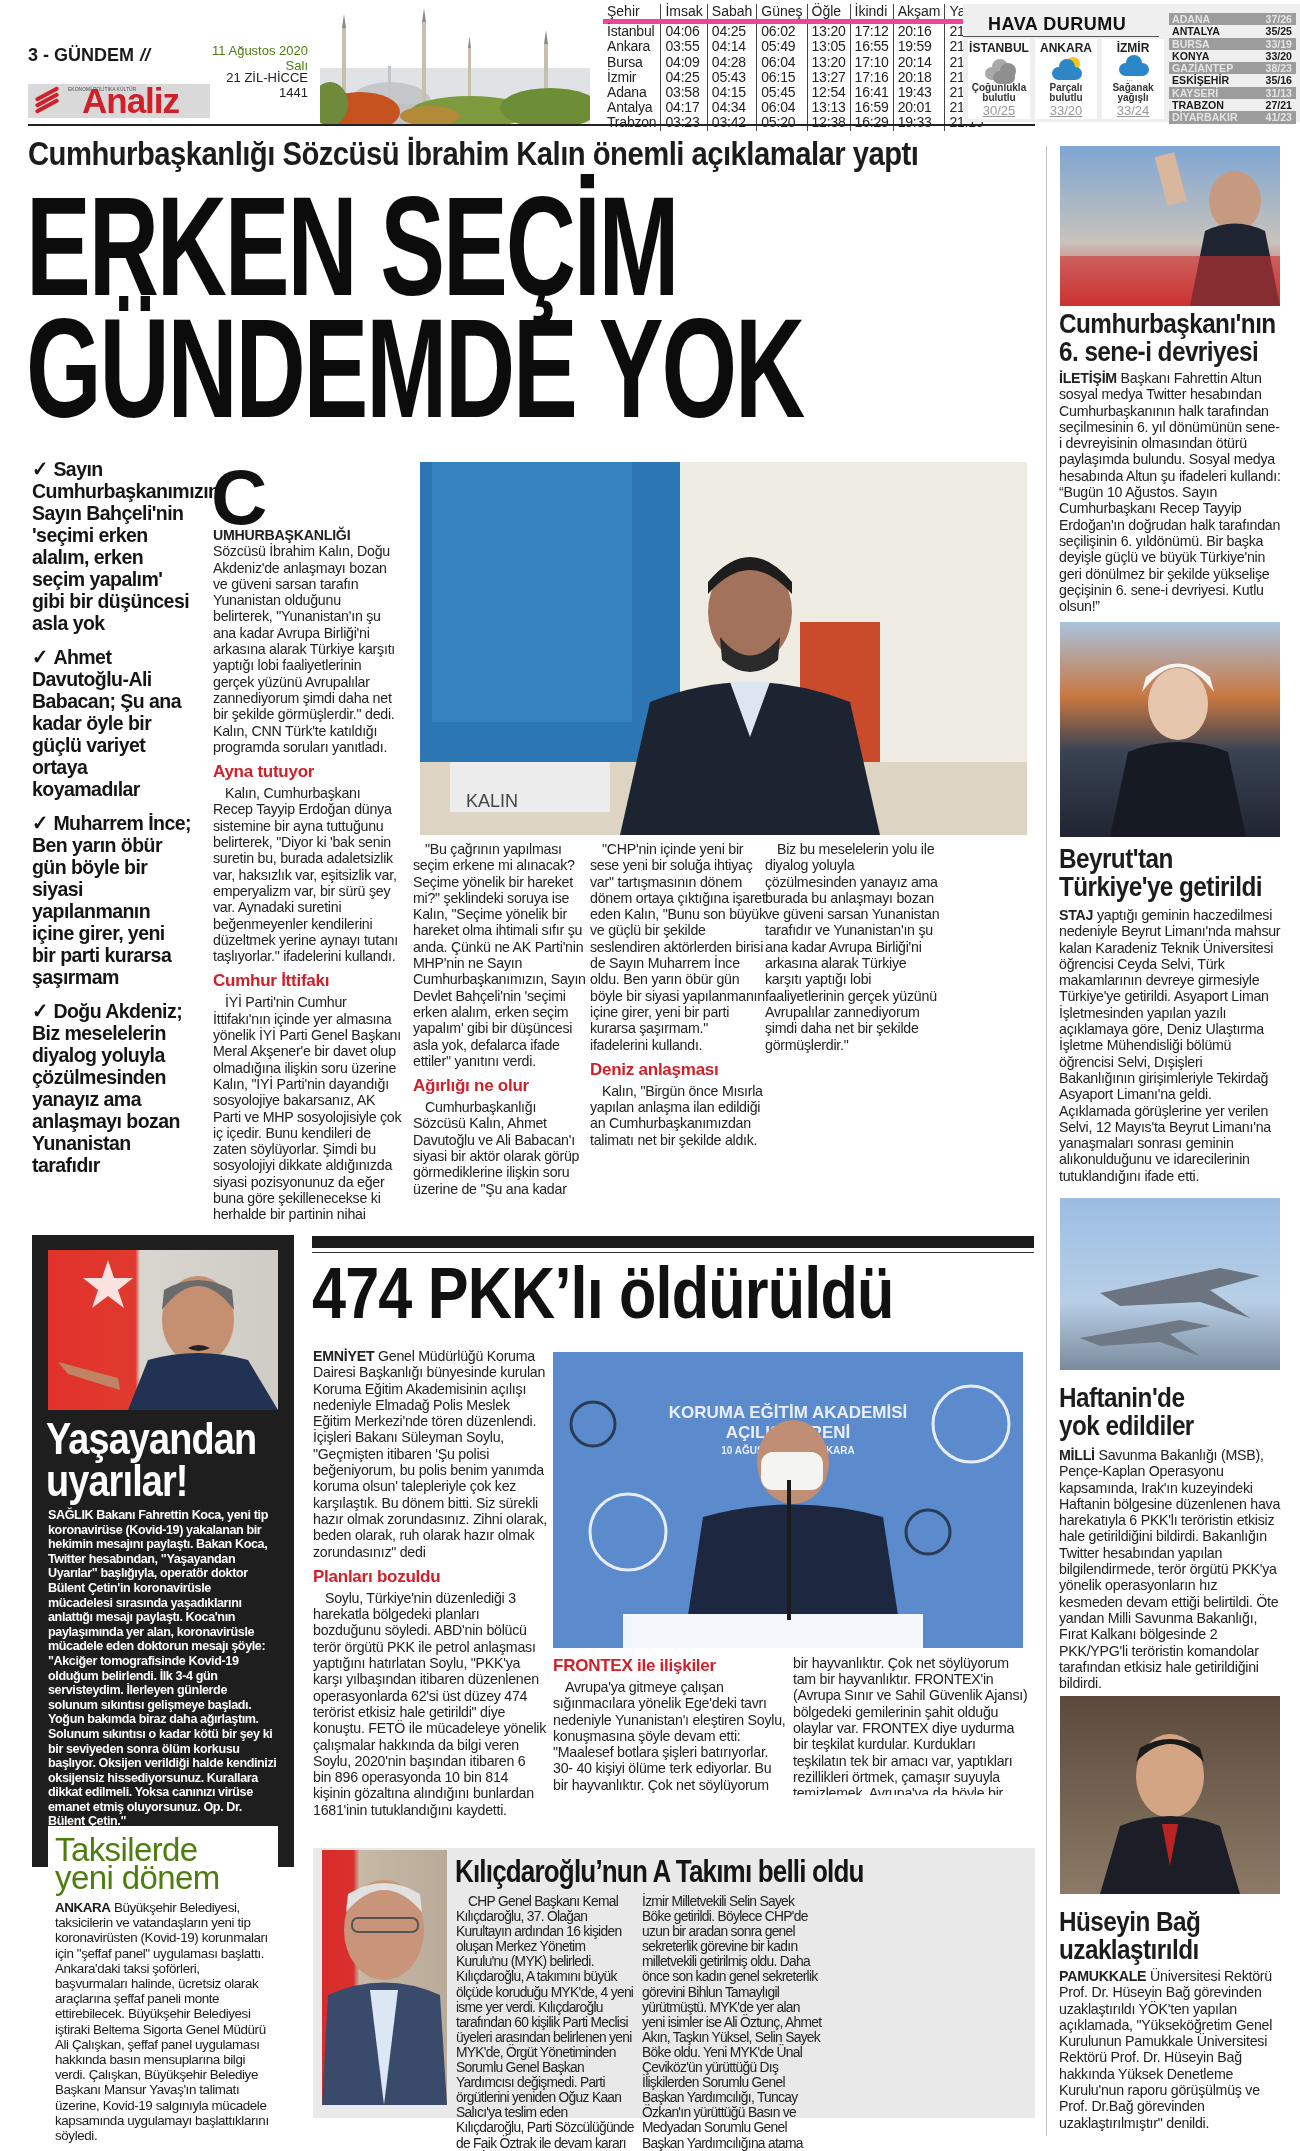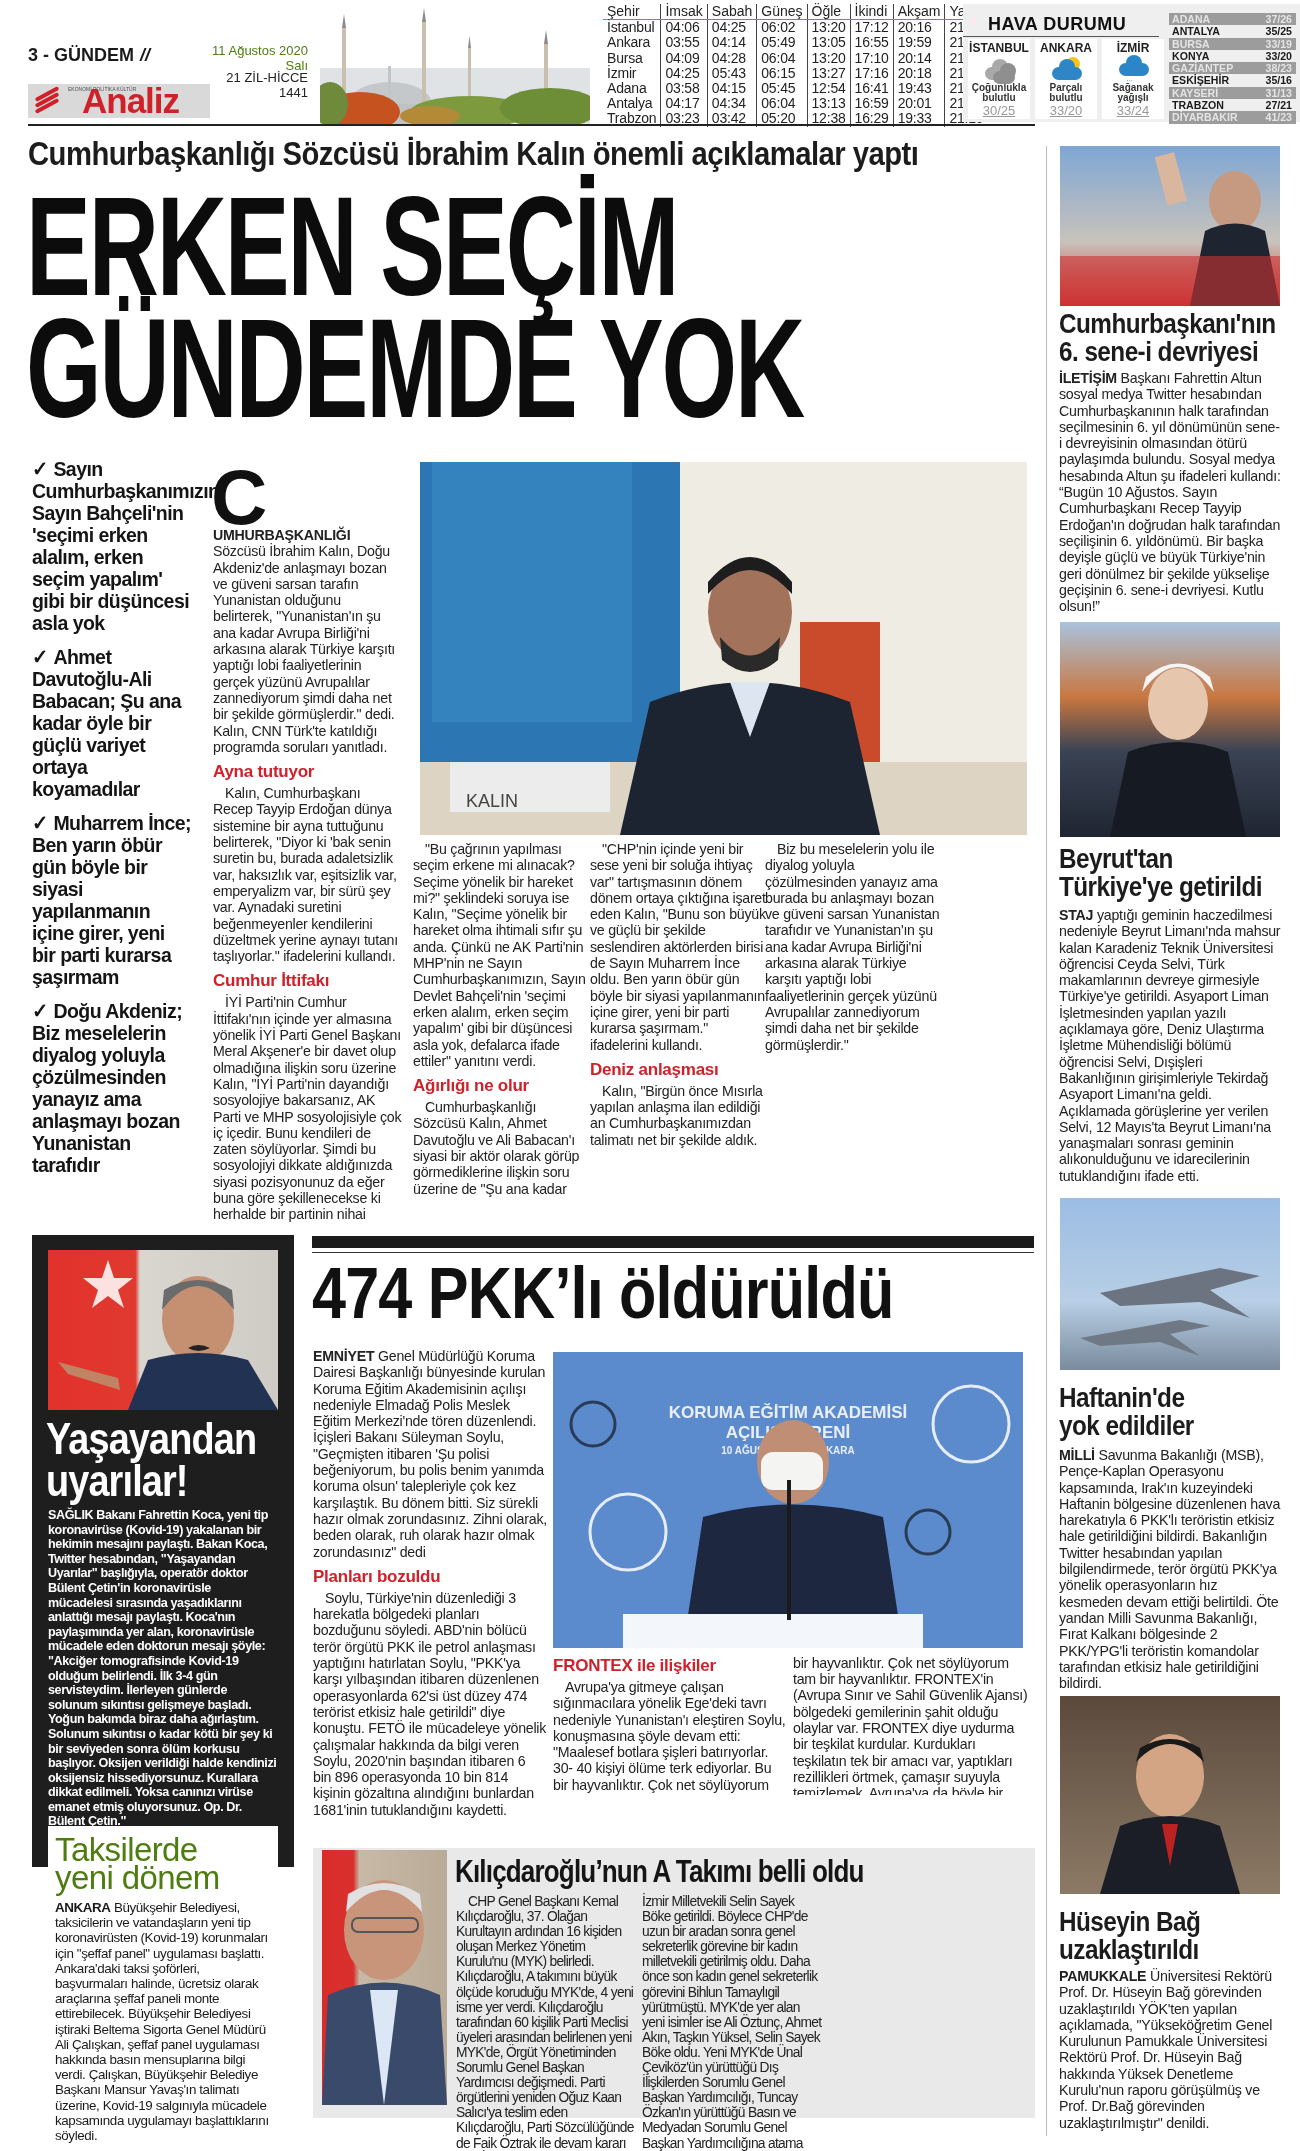--- a/index.html
+++ b/index.html
@@ -18,21 +18,21 @@
 #logo .swirl span{position:absolute;left:2px;width:26px;height:4px;background:#d0202a;border-radius:2px;transform:rotate(-28deg)}
 #logo .name{color:#d0202a;font-size:35px;font-weight:900;font-family:"Liberation Sans",sans-serif;letter-spacing:-1px;margin-left:18px;line-height:34px}
 #logo .tag{position:absolute;left:40px;top:2px;font-size:5px;color:#555}
 #date{left:208px;top:43px;width:100px;text-align:right;font-size:13px;color:#4d7c0f}
 #hijri{left:200px;top:70px;width:108px;text-align:right;font-size:13px;color:#222}
 #mosque{left:320px;top:8px;width:270px;height:116px;overflow:hidden}
 #header-rule{left:28px;top:124px;width:1007px;height:2px;background:#222}
 
 #prayer{left:603px;top:4px;font-size:14px;line-height:15.2px;color:#222}
 #prayer table{border-collapse:collapse}
-#prayer th{font-weight:normal;text-align:left;padding:0 4px;border-right:1px solid #444;border-bottom:1px solid #ec4899}
+#prayer th{font-weight:normal;text-align:left;padding:0 4px;border-right:1px solid #444;border-bottom:5px solid #ec4899}
 #prayer td{padding:0 4px;border-right:1px solid #444;letter-spacing:-0.2px}
 #prayer th:last-child,#prayer td:last-child{border-right:none}
 
 #weather{left:963px;top:4px;width:337px;height:118px;background:#efefef}
 #weather-title{position:absolute;left:25px;top:10px;font-size:18px;font-weight:900;letter-spacing:0.5px;color:#111}
 #weather-title-rule{position:absolute;left:0;top:32px;width:196px;height:1px;background:#555}
 .wcity{position:absolute;top:35px;width:62px;height:80px;background:#fff;text-align:center}
 .wcity .cn{font-size:12px;font-weight:bold;margin-top:2px;color:#222}
 .wcity .ic{height:26px;position:relative;margin:2px auto 0;width:40px}
 .wcity .ds{font-size:10px;line-height:10px;font-weight:bold;color:#333}

